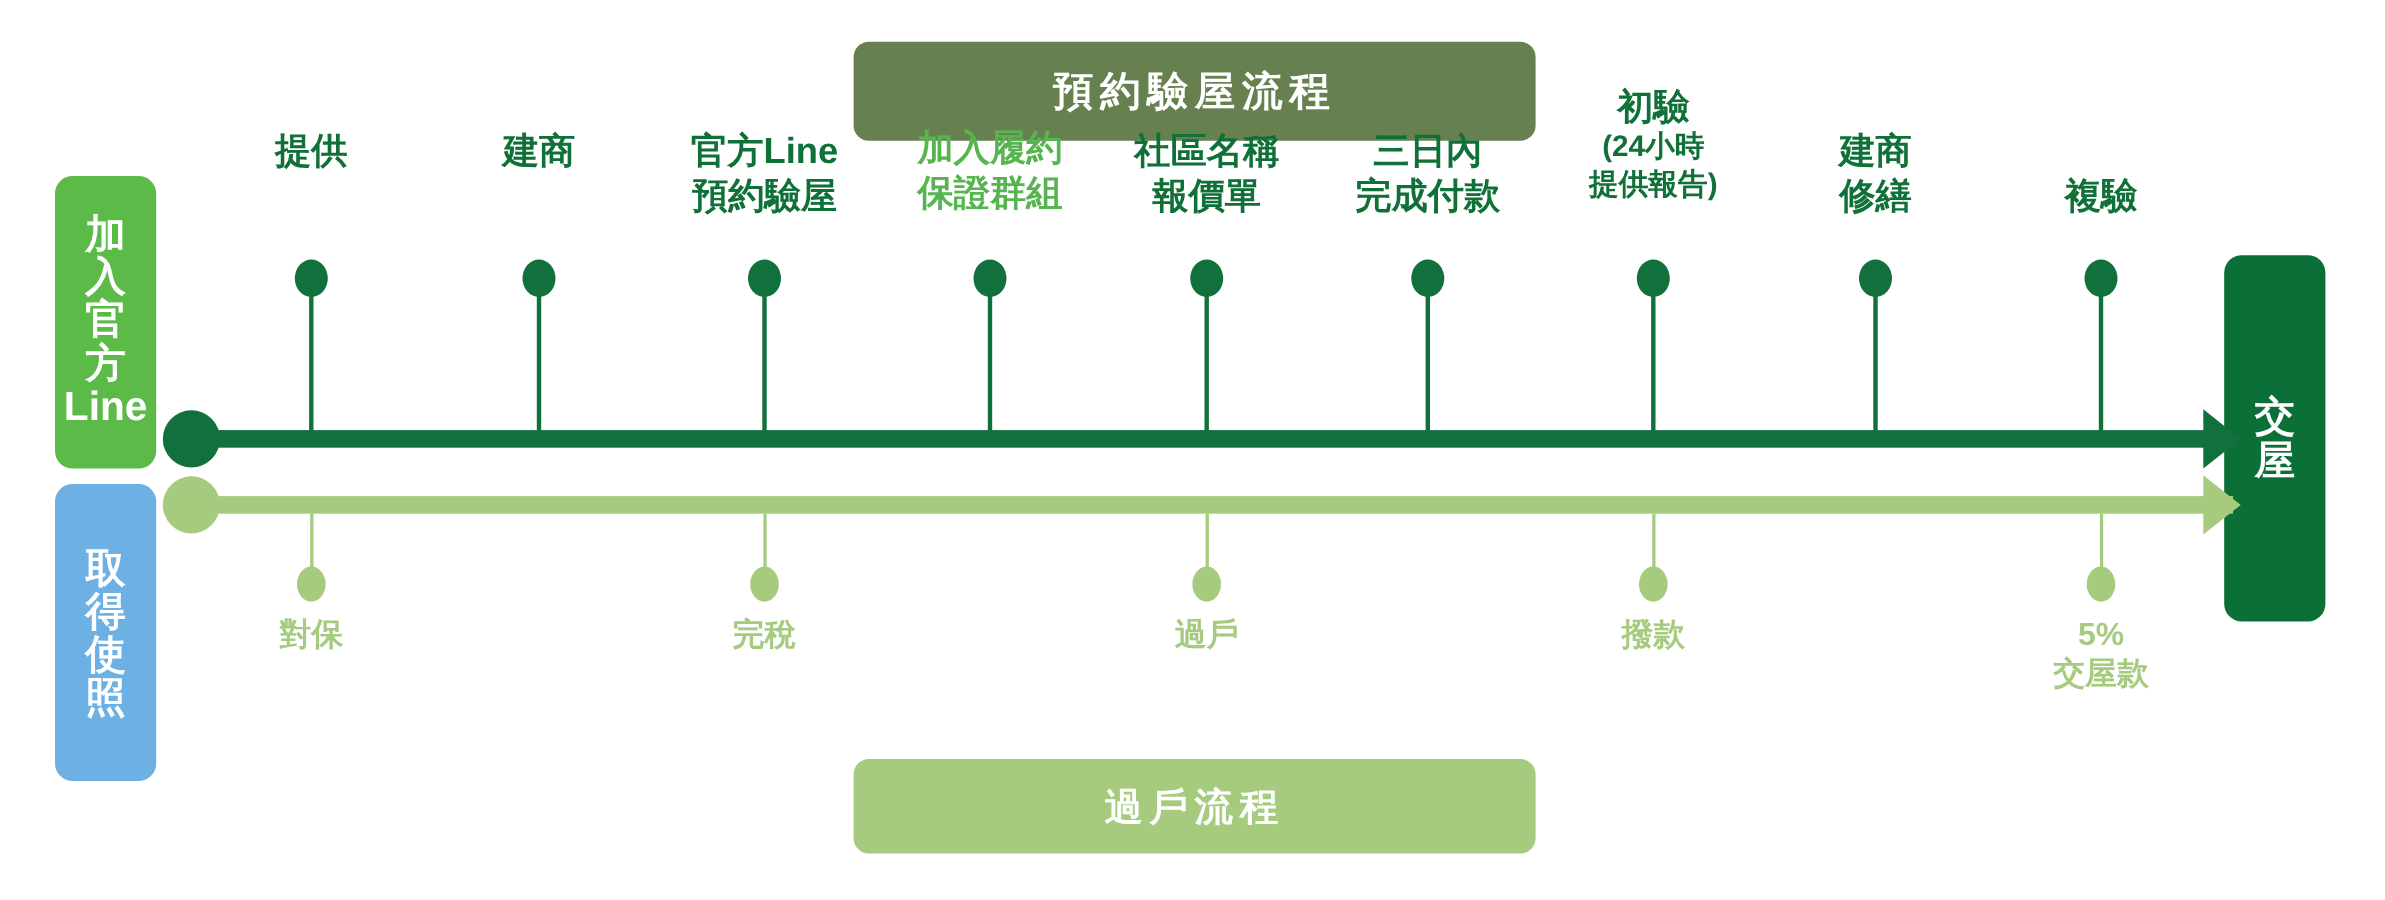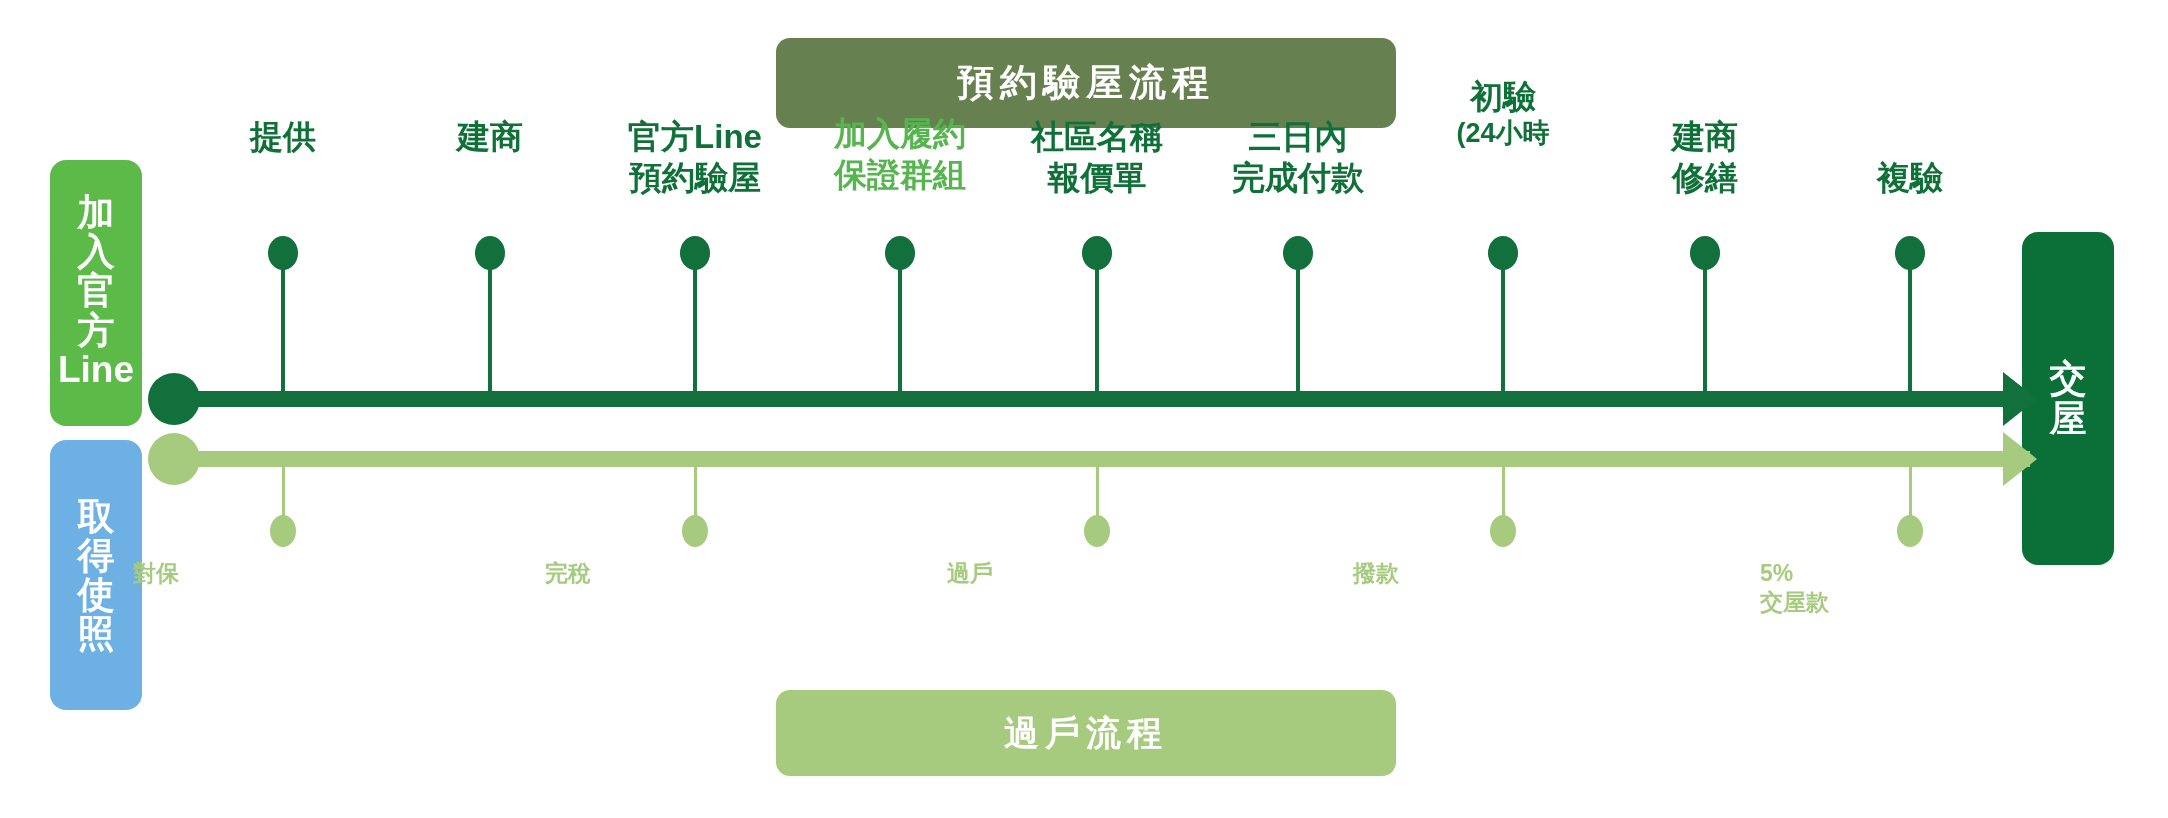--- a/index.html
+++ b/index.html
@@ -102,21 +102,21 @@
   .node-bot{position:absolute;top:467px;width:0;height:0;}
   .node-bot .stem{
     position:absolute;left:-1.5px;top:0;width:3px;height:54px;background:#a6cb7f;
   }
   .node-bot .bead{
     position:absolute;left:-13px;top:48px;width:26px;height:32px;
     border-radius:50%;background:#a6cb7f;
   }
   .node-bot .caption{
     position:absolute;left:-150px;top:92px;width:300px;
-    color:#a6cb7f;font-size:23px;font-weight:bold;
+    text-align:center;color:#a6cb7f;font-size:29px;font-weight:bold;
     line-height:1.25;
   }
   .node-bot .caption span{display:block;}
 </style>
 </head>
 <body>
 
 <div id="stage">
 
   <div class="banner" id="banner-top">預約驗屋流程</div>
@@ -206,20 +206,21 @@
       <span>完成付款</span>
     </div>
     <div class="bead"></div>
     <div class="stem"></div>
   </div>
 
   <div class="node-top" style="left:1503px">
     <div class="caption tall">
       <span>初驗</span>
       <span class="small">(24小時</span>
+      <span class="small">提供報告)</span>
     </div>
     <div class="bead"></div>
     <div class="stem"></div>
   </div>
 
   <div class="node-top" style="left:1705px">
     <div class="caption">
       <span>建商</span>
       <span>修繕</span>
     </div>

